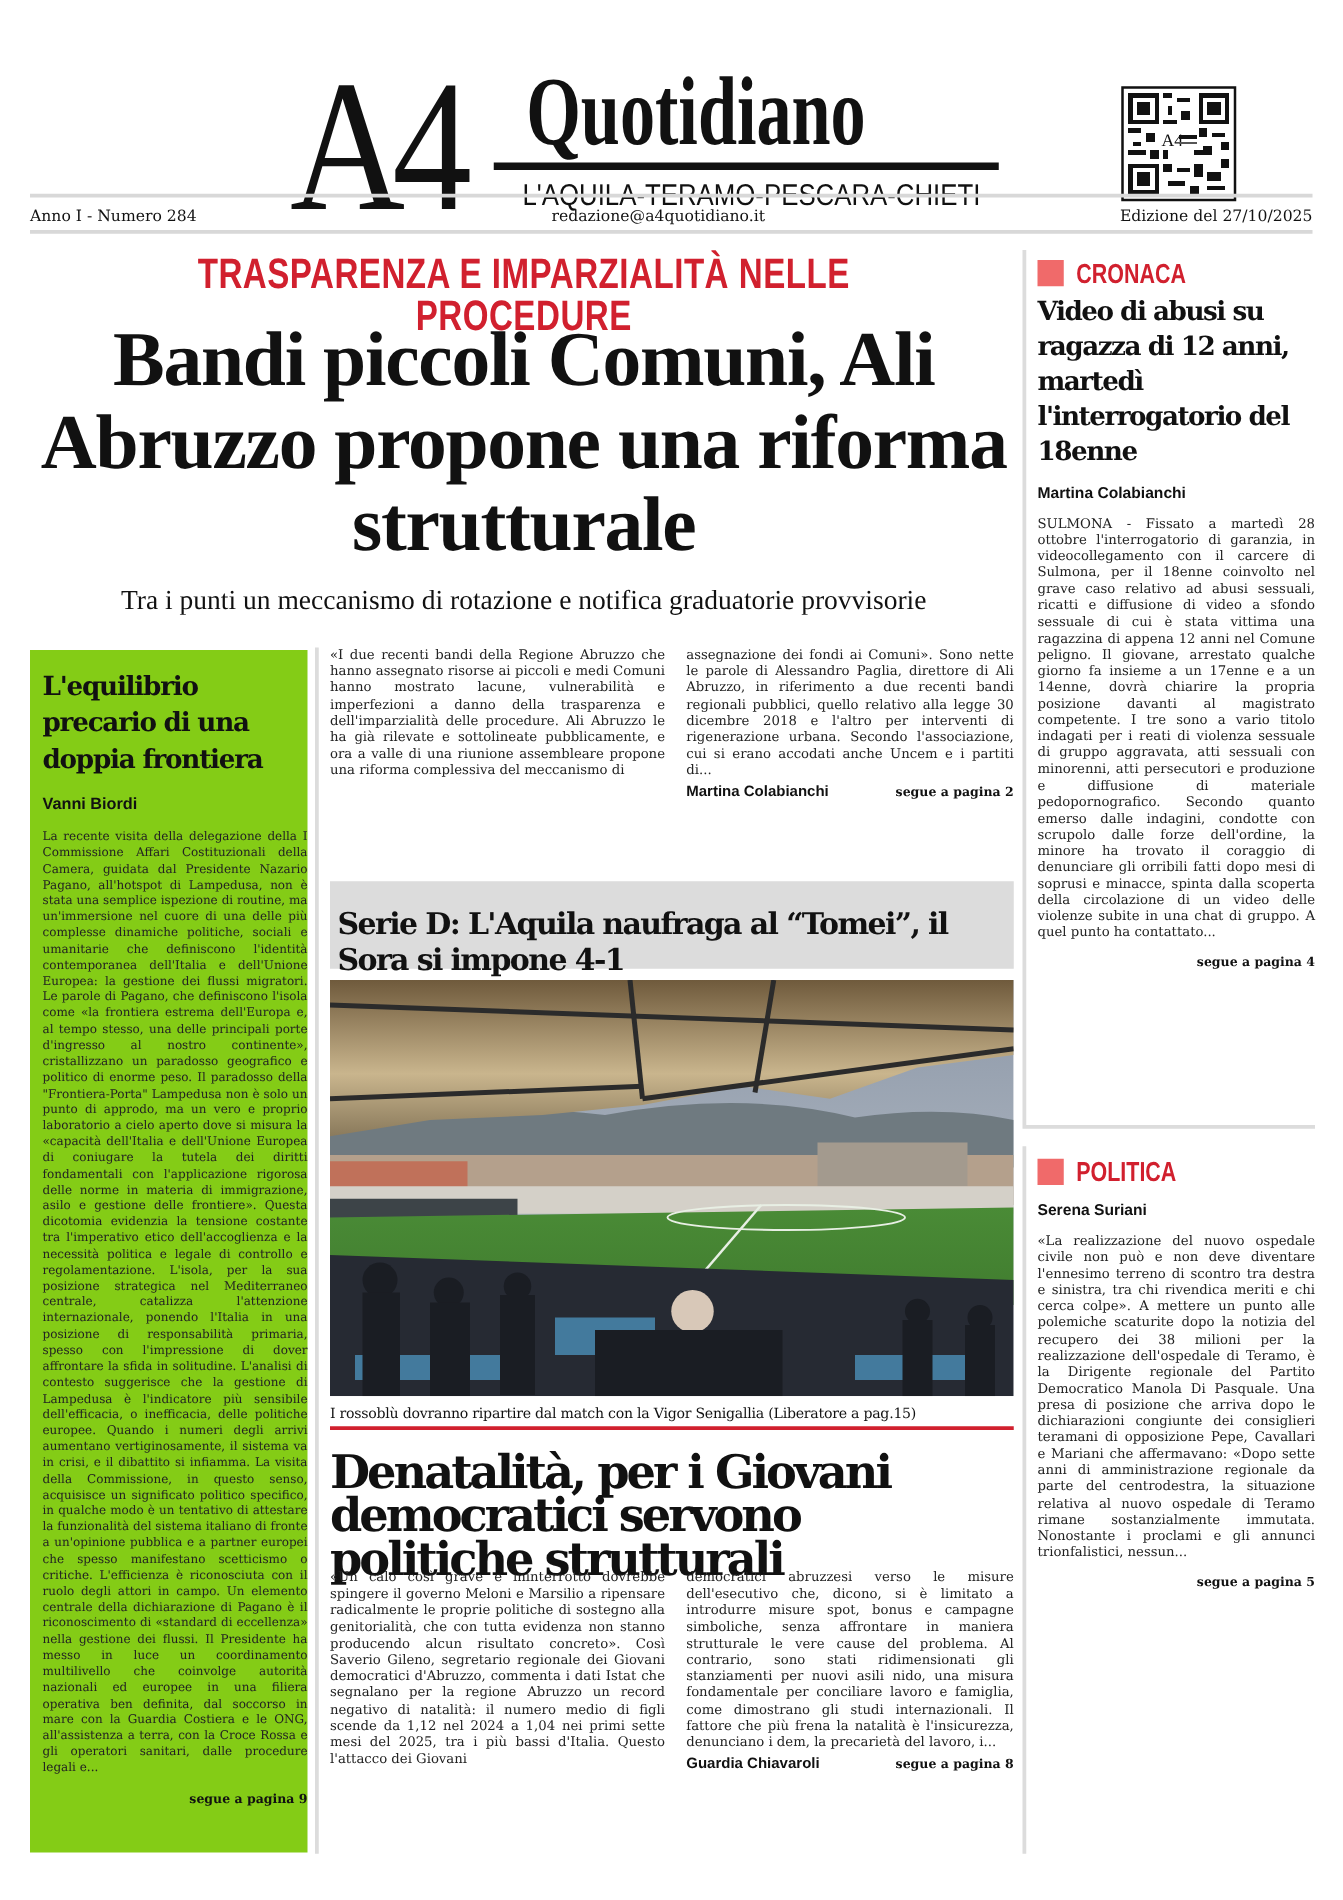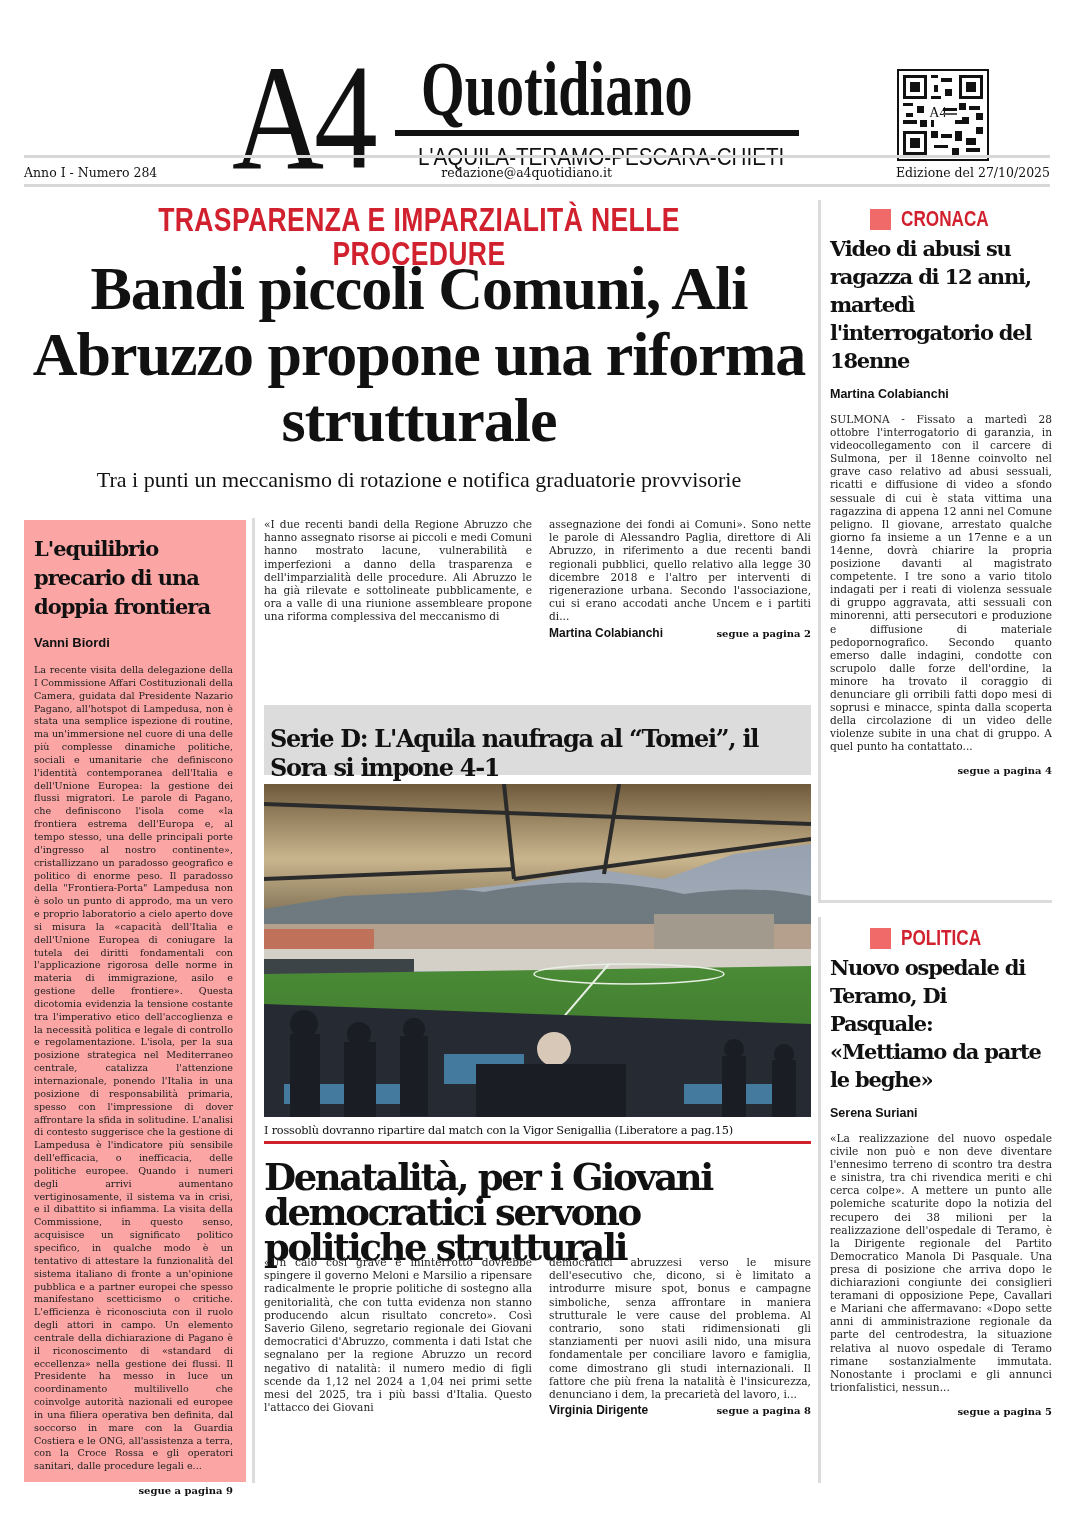--- a/index.html
+++ b/index.html
@@ -14,21 +14,21 @@
   .qr { position: absolute; left: 897px; top: 35px; width: 92px; height: 92px; border: 2px solid #111; background: #fff; }
   .qr svg { width: 100%; height: 100%; display:block; }
 
   .rule-gray { position: absolute; left: 24px; width: 1026px; height: 3px; background: #d8d8d8; }
   .infobar { position: absolute; left: 24px; top: 163px; width: 1026px; height: 18px; font-family: "DejaVu Serif", serif; font-size: 12.5px; display:flex; justify-content: space-between; align-items:center; }
 
   .kicker { position: absolute; left: 24px; top: 202px; width: 790px; text-align: center; font-family: "Liberation Sans", sans-serif; font-weight: bold; font-size: 34px; color: #d1202e; transform: scaleX(0.78); transform-origin: center top; line-height: 1; letter-spacing: 0.5px; }
   .headline { position: absolute; left: 24px; top: 255px; width: 790px; text-align: center; font-family: "Liberation Serif", serif; font-weight: bold; font-size: 62px; line-height: 66px; letter-spacing: -1px; }
   .subhead { position: absolute; left: 24px; top: 469px; width: 790px; text-align: center; font-family: "Liberation Serif", serif; font-size: 22px; line-height: 1; }
 
-  .left-col { position: absolute; left: 24px; top: 520px; width: 222px; height: 962px; background: #fca5a5; padding: 14px 13px 0 10px; }
+  .left-col { position: absolute; left: 24px; top: 520px; width: 222px; height: 962px; background: #84cc16; padding: 14px 0 0 10px; }
   .col-title { font-family: "DejaVu Serif", serif; font-weight: bold; font-size: 21px; line-height: 29px; letter-spacing: -1px; }
   .byline { font-family: Liberation Sans, sans-serif; font-weight: bold; font-size: 13px; margin-top: 14px; }
   .body-text { font-family: "DejaVu Serif", serif; font-size: 10.2px; line-height: 12.9px; text-align: justify; color:#222; }
   .left-col .body-text { margin-top: 14px; font-size: 9.6px; line-height: 12.85px; }
   .segue { font-family: "DejaVu Serif", serif; font-weight: bold; font-size: 10px; text-align: right; }
   .left-col .segue { margin-top: 12px; }
 
   .vsep { position: absolute; width: 3px; background: #dcdcdc; }
 
   .lead-col { position: absolute; top: 518px; width: 268px; }
@@ -37,21 +37,21 @@
   .lead-foot .byline { margin-top: 0; font-size: 12px; }
 
   .sport-title { position: absolute; left: 264px; top: 705px; width: 547px; height: 70px; background: #dcdcdc; padding: 19px 6px; font-family: "DejaVu Serif", serif; font-weight: bold; font-size: 24px; line-height: 29px; letter-spacing: -1.3px; }
   .photo { position: absolute; left: 264px; top: 784px; width: 547px; height: 333px; overflow: hidden; }
   .photo svg { display:block; }
   .caption { position: absolute; left: 264px; top: 1124px; width: 547px; font-family: "DejaVu Serif", serif; font-size: 11.3px; letter-spacing: -0.2px; white-space: nowrap; }
   .caption-rule { position: absolute; left: 264px; top: 1141px; width: 547px; height: 3px; background: #d1202e; }
   .dena-title { position: absolute; left: 264px; top: 1160px; width: 547px; font-family: "DejaVu Serif", serif; font-weight: bold; font-size: 37px; line-height: 35px; letter-spacing: -2.4px; }
 
   .right-col { position: absolute; left: 830px; width: 222px; }
-  .section-tag { display:flex; align-items:center; gap: 10px; margin-left: 40px; }
+  .section-tag { display:flex; align-items:flex-start; gap: 10px; }
   .tag-square { width: 21px; height: 21px; background: #f06a6a; }
   .tag-label { font-family: "Liberation Sans", sans-serif; font-weight: bold; font-size: 22px; color: #d1202e; transform: scaleX(0.78); transform-origin: left center; line-height: 1; }
   .right-col .col-title { font-size: 21px; line-height: 28px; margin-top: 5px; letter-spacing: -1.2px; }
   .right-col .byline { margin-top: 12px; font-size: 12.5px; }
   .right-col .body-text { margin-top: 12px; font-size: 10.6px; line-height: 13.1px; }
   .right-col .segue { margin-top: 12px; }
   .hsep { position: absolute; left: 818px; width: 234px; height: 3px; background: #dcdcdc; }
 </style>
 </head>
 <body>
@@ -199,21 +199,21 @@
 <div class="caption">I rossoblù dovranno ripartire dal match con la Vigor Senigallia (Liberatore a pag.15)</div>
 <div class="caption-rule"></div>
 
 <h2 class="dena-title">Denatalità, per i Giovani democratici servono politiche strutturali</h2>
 <div class="lead-col" style="left:264px; top:1256px;">
   <p class="body-text">«Un calo così grave e ininterrotto dovrebbe spingere il governo Meloni e Marsilio a ripensare radicalmente le proprie politiche di sostegno alla genitorialità, che con tutta evidenza non stanno producendo alcun risultato concreto». Così Saverio Gileno, segretario regionale dei Giovani democratici d'Abruzzo, commenta i dati Istat che segnalano per la regione Abruzzo un record negativo di natalità: il numero medio di figli scende da 1,12 nel 2024 a 1,04 nei primi sette mesi del 2025, tra i più bassi d'Italia. Questo l'attacco dei Giovani</p>
 </div>
 <div class="lead-col" style="left:549px; top:1256px; width:262px;">
   <p class="body-text">democratici abruzzesi verso le misure dell'esecutivo che, dicono, si è limitato a introdurre misure spot, bonus e campagne simboliche, senza affrontare in maniera strutturale le vere cause del problema. Al contrario, sono stati ridimensionati gli stanziamenti per nuovi asili nido, una misura fondamentale per conciliare lavoro e famiglia, come dimostrano gli studi internazionali. Il fattore che più frena la natalità è l'insicurezza, denunciano i dem, la precarietà del lavoro, i...</p>
   <div class="lead-foot">
-    <span class="byline">Virginia Dirigente</span>
+    <span class="byline">Guardia Chiavaroli</span>
     <span class="segue">segue a pagina 8</span>
   </div>
 </div>
 
 <div class="vsep" style="left:818px; top:200px; height:700px;"></div>
 <div class="right-col" style="top:208px;">
   <div class="section-tag">
     <span class="tag-square"></span>
     <span class="tag-label">CRONACA</span>
   </div>
@@ -223,17 +223,16 @@
   <div class="segue">segue a pagina 4</div>
 </div>
 <div class="hsep" style="top:900px;"></div>
 
 <div class="vsep" style="left:818px; top:917px; height:566px;"></div>
 <div class="right-col" style="top:927px;">
   <div class="section-tag">
     <span class="tag-square"></span>
     <span class="tag-label">POLITICA</span>
   </div>
-  <h3 class="col-title">Nuovo ospedale di Teramo, Di Pasquale: «Mettiamo da parte le beghe»</h3>
   <div class="byline">Serena Suriani</div>
   <p class="body-text">«La realizzazione del nuovo ospedale civile non può e non deve diventare l'ennesimo terreno di scontro tra destra e sinistra, tra chi rivendica meriti e chi cerca colpe». A mettere un punto alle polemiche scaturite dopo la notizia del recupero dei 38 milioni per la realizzazione dell'ospedale di Teramo, è la Dirigente regionale del Partito Democratico Manola Di Pasquale. Una presa di posizione che arriva dopo le dichiarazioni congiunte dei consiglieri teramani di opposizione Pepe, Cavallari e Mariani che affermavano: «Dopo sette anni di amministrazione regionale da parte del centrodestra, la situazione relativa al nuovo ospedale di Teramo rimane sostanzialmente immutata. Nonostante i proclami e gli annunci trionfalistici, nessun...</p>
   <div class="segue">segue a pagina 5</div>
 </div>
 
 </body></html>

